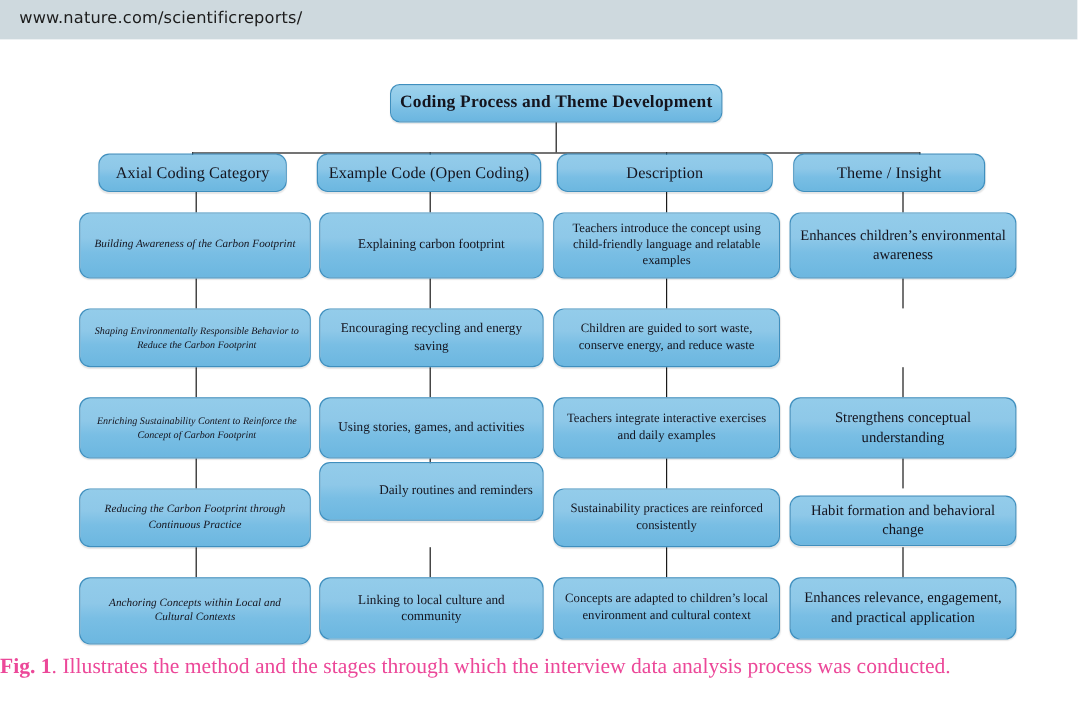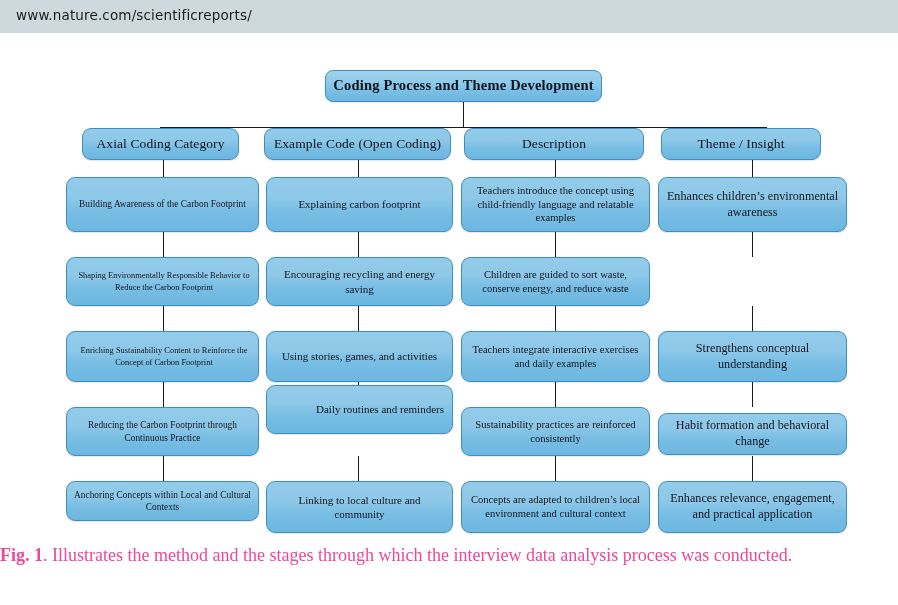--- a/index.html
+++ b/index.html
@@ -79,21 +79,21 @@
                 #79bee4 68%,
                 #6bb6e0 100%);
   }
 
   .node.header {
     font-size: 13.5px;
     letter-spacing: 0.1px;
   }
 
   
-  .node.cell-c1 { font-size: 9.3px; letter-spacing: 0.05px; line-height: 1.32; }
+  .node.cell-c1 { font-size: 9.3px; letter-spacing: 0.05px; line-height: 1.32; font-style: italic; }
   .node.cell-c1.tiny { font-size: 8.4px; letter-spacing: 0.02px; padding-left: 10px; }
   .node.cell-c2 { font-size: 11px; line-height: 1.3; }
   .node.cell-c3 { font-size: 10.6px; line-height: 1.32; }
   .node.cell-c4 { font-size: 12.2px; line-height: 1.3; }
 
   
   .connector {
     position: absolute;
     background: #1a1a1a;
   }
@@ -174,21 +174,21 @@
   <div class="node cell-c1 tiny" style="left:66px; top:298px; width:193px; height:51px;">Enriching Sustainability Content to Reinforce the Concept of Carbon Footprint</div>
   <div class="node cell-c2" style="left:266px; top:298px; width:187px; height:51px;">Using stories, games, and activities</div>
   <div class="node cell-c3" style="left:461px; top:298px; width:189px; height:51px;">Teachers integrate interactive exercises and daily examples</div>
   <div class="node cell-c4" style="left:658px; top:298px; width:189px; height:51px;">Strengthens conceptual understanding</div>
 
   <div class="node cell-c1" style="left:66px; top:374px; width:193px; height:49px;">Reducing the Carbon Footprint through Continuous Practice</div>
   <div class="node cell-c2" style="left:266px; top:352px; width:187px; height:49px;padding-left:48px;">Daily routines and reminders</div>
   <div class="node cell-c3" style="left:461px; top:374px; width:189px; height:49px;">Sustainability practices are reinforced consistently</div>
   <div class="node cell-c4" style="left:658px; top:380px; width:189px; height:42px;">Habit formation and behavioral change</div>
 
-  <div class="node cell-c1" style="left:66px; top:448px; width:193px; height:40px;">Anchoring Concepts within Local and Cultural Contexts</div>
+  <div class="node cell-c1" style="left:66px; top:448px; width:193px; height:56px;">Anchoring Concepts within Local and Cultural Contexts</div>
   <div class="node cell-c2" style="left:266px; top:448px; width:187px; height:52px;">Linking to local culture and community</div>
   <div class="node cell-c3" style="left:461px; top:448px; width:189px; height:52px;">Concepts are adapted to children’s local environment and cultural context</div>
   <div class="node cell-c4" style="left:658px; top:448px; width:189px; height:52px;">Enhances relevance, engagement, and practical application</div>
 
   <div class="caption">
     <b>Fig. 1</b><span>. Illustrates the method and the stages through which the interview data analysis process was conducted.</span>
   </div>
 
 </div>
 

